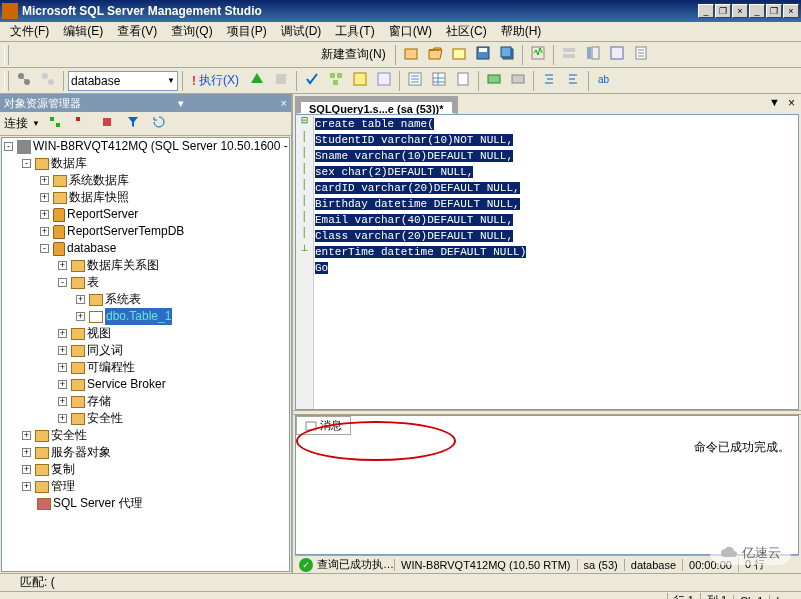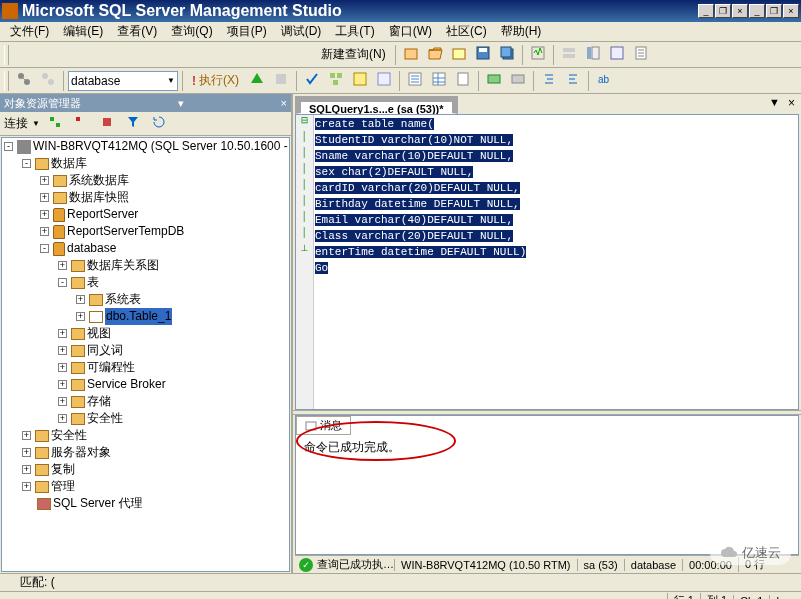--- a/index.html
+++ b/index.html
@@ -1,19 +1,19 @@
 <!DOCTYPE html>
 <html><head>
 <meta charset="utf-8">
 <style>
 * { box-sizing: border-box; margin: 0; padding: 0; }
 body { font-family: "Microsoft YaHei", SimSun, Tahoma, sans-serif; font-size: 12px; background: #d6d3ce; width: 801px; height: 599px; overflow: hidden; position: relative; }
 .titlebar { background: linear-gradient(#0a246a, #3a6ea5); color: #fff; height: 22px; display: flex; align-items: center; padding: 0 2px; }
 .titlebar .icon { width: 16px; height: 16px; background: #c60; margin-right: 4px; }
-.titlebar .title { flex: 1; font-weight: bold; font-size: 16px; }
+.titlebar .title { flex: 1; font-weight: bold; font-size: 12px; }
 .titlebar .btns { display: flex; gap: 1px; }
 .titlebar .btns .b { width: 16px; height: 14px; background: #d6d3ce; border: 1px solid #fff; border-right-color: #444; border-bottom-color: #444; font-size: 9px; text-align: center; line-height: 12px; color: #000; }
 .menubar { background: #ece9d8; height: 20px; display: flex; align-items: center; padding: 0 4px; gap: 2px; border-bottom: 1px solid #aca899; }
 .menubar .m { padding: 1px 6px; cursor: default; }
 .toolbar { background: #ece9d8; height: 26px; display: flex; align-items: center; padding: 1px 4px; gap: 2px; border-bottom: 1px solid #aca899; }
 .toolbar .grip { width: 5px; height: 20px; border-left: 1px solid #fff; border-right: 1px solid #aca899; margin-right: 2px; }
 .tb { width: 22px; height: 22px; border: 1px solid transparent; display: flex; align-items: flex-start; justify-content: center; cursor: default; }
 .tb svg { width: 16px; height: 16px; }
 .tbt { height: 22px; border: 1px solid transparent; display: flex; align-items: center; padding: 0 4px; gap: 3px; cursor: default; }
 .sep { width: 1px; height: 20px; background: #aca899; margin: 0 2px; }
@@ -27,36 +27,36 @@
 .tree { flex: 1; background: #fff; overflow: auto; border: 1px solid #7f9db9; margin: 1px; font-size: 12px; }
 .tree ul { list-style: none; padding-left: 18px; }
 .tree > ul { padding-left: 2px; }
 .tree li { white-space: nowrap; line-height: 17px; }
 .tree .nd { display: flex; align-items: center; gap: 2px; }
 .tree .ex { width: 9px; height: 9px; border: 1px solid #808080; text-align: center; line-height: 7px; font-size: 9px; margin-right: 2px; cursor: default; flex-shrink: 0; }
 .tree .sp { width: 13px; flex-shrink: 0; }
 .folder { width: 14px; height: 12px; background: #f0c060; border: 1px solid #a07020; flex-shrink: 0; }
 .db { width: 12px; height: 14px; background: #e8a030; border-radius: 2px 2px 0 0; flex-shrink: 0; border: 1px solid #906020; }
 .srv { width: 14px; height: 14px; background: #888; flex-shrink: 0; }
-.tree .sel { background: #316ac5; color: #000000; padding: 0 1px; }
+.tree .sel { background: #316ac5; color: #5eead4; padding: 0 1px; }
 .right { flex: 1; display: flex; flex-direction: column; background: #ece9d8; }
 .tabs { display: flex; height: 18px; margin: 2px 2px 0; }
 .tab { padding: 1px 8px; border: 6px solid #a3a3a3; background: #ece9d8; font-size: 11px; margin-right: -1px; cursor: default; }
 .tab.active { background: #fff; border-bottom: 1px solid #fff; font-weight: bold; }
 .tabs .dd2 { margin-left: auto; font-size: 11px; padding: 0 4px; }
 .tabs .cx { padding: 0 4px; cursor: default; }
 .editor { flex: 1; display: flex; flex-direction: column; border: 1px solid #7f9db9; margin: 0 2px; background: #fff; }
 .code { flex: 1; display: flex; overflow: hidden; }
 .gutter { width: 18px; background: #f0f0f0; border-right: 1px solid #ccc; }
 .gutter div { height: 16px; text-align: center; font-size: 9px; color: #080; }
 .lines { flex: 1; font-family: Consolas, "Courier New", monospace; font-size: 11px; padding: 1px; line-height: 16px; }
 .lines .ln { white-space: pre; }
 .lines .ln span { background: #0a246a; color: #fff; }
 .splitter { height: 5px; background: #ece9d8; cursor: ns-resize; border: 1px solid #aca899; border-left: none; border-right: none; }
-.msgpane { background: #fff; border: 1px solid #7f9db9; margin: 0 2px; height: 140px; display: flex; flex-direction: column; }
+.msgpane { background: #fff; border: 1px solid #7f9db9; margin: 0 2px; height: 140px; display: flex; flex-direction: column; text-align: right; }
 .msgtab { display: flex; }
 .msgtab .mt { padding: 1px 8px; border: 1px solid #aca899; background: #fff; font-size: 11px; display: flex; align-items: center; gap: 3px; }
 .msgbody { flex: 1; padding: 4px 8px; position: relative; }
 .ellipse { position: absolute; left: 0px; top: -14px; width: 160px; height: 40px; border: 2px solid #c00; border-radius: 50%; pointer-events: none; }
 .status2 { height: 18px; background: #ece9d8; display: flex; align-items: center; font-size: 11px; border-top: 1px solid #aca899; margin: 0 2px; }
 .status2 .ok { width: 14px; height: 14px; background: #2a2; border-radius: 50%; margin: 0 4px; display: flex; align-items: center; justify-content: center; color: #fff; font-size: 9px; }
 .status2 .c { padding: 0 6px; border-left: 1px solid #aca899; }
 .status { height: 18px; background: #ece9d8; display: flex; align-items: center; padding: 0 4px; font-size: 11px; border-top: 1px solid #aca899; }
 .status .c { padding: 0 6px; border-left: 1px solid #aca899; }
 .status .f { flex: 1; }
@@ -178,21 +178,21 @@
       </svg>
     </div>
   <div class="sep"></div>
   <div class="dd" style="width:110px">
     <span>database</span>
       <span class="ar">▼</span>
   </div>
   <div class="sep"></div>
   <div class="tbt" style="color:#c00">
     <span style="color:#c33;font-weight:bold">!</span>
-    <span style="color:#a16207">执行(X)</span>
+    <span style="color:#1d4ed8">执行(X)</span>
   </div>
   <div class="tb">
       <svg>
         <path d="M8 2l6 10H2z" fill="#2a2"></path>
       </svg>
     </div>
   <div class="tb">
       <svg>
         <rect x="3" y="3" width="10" height="10" fill="#ccc"></rect>
       </svg>

